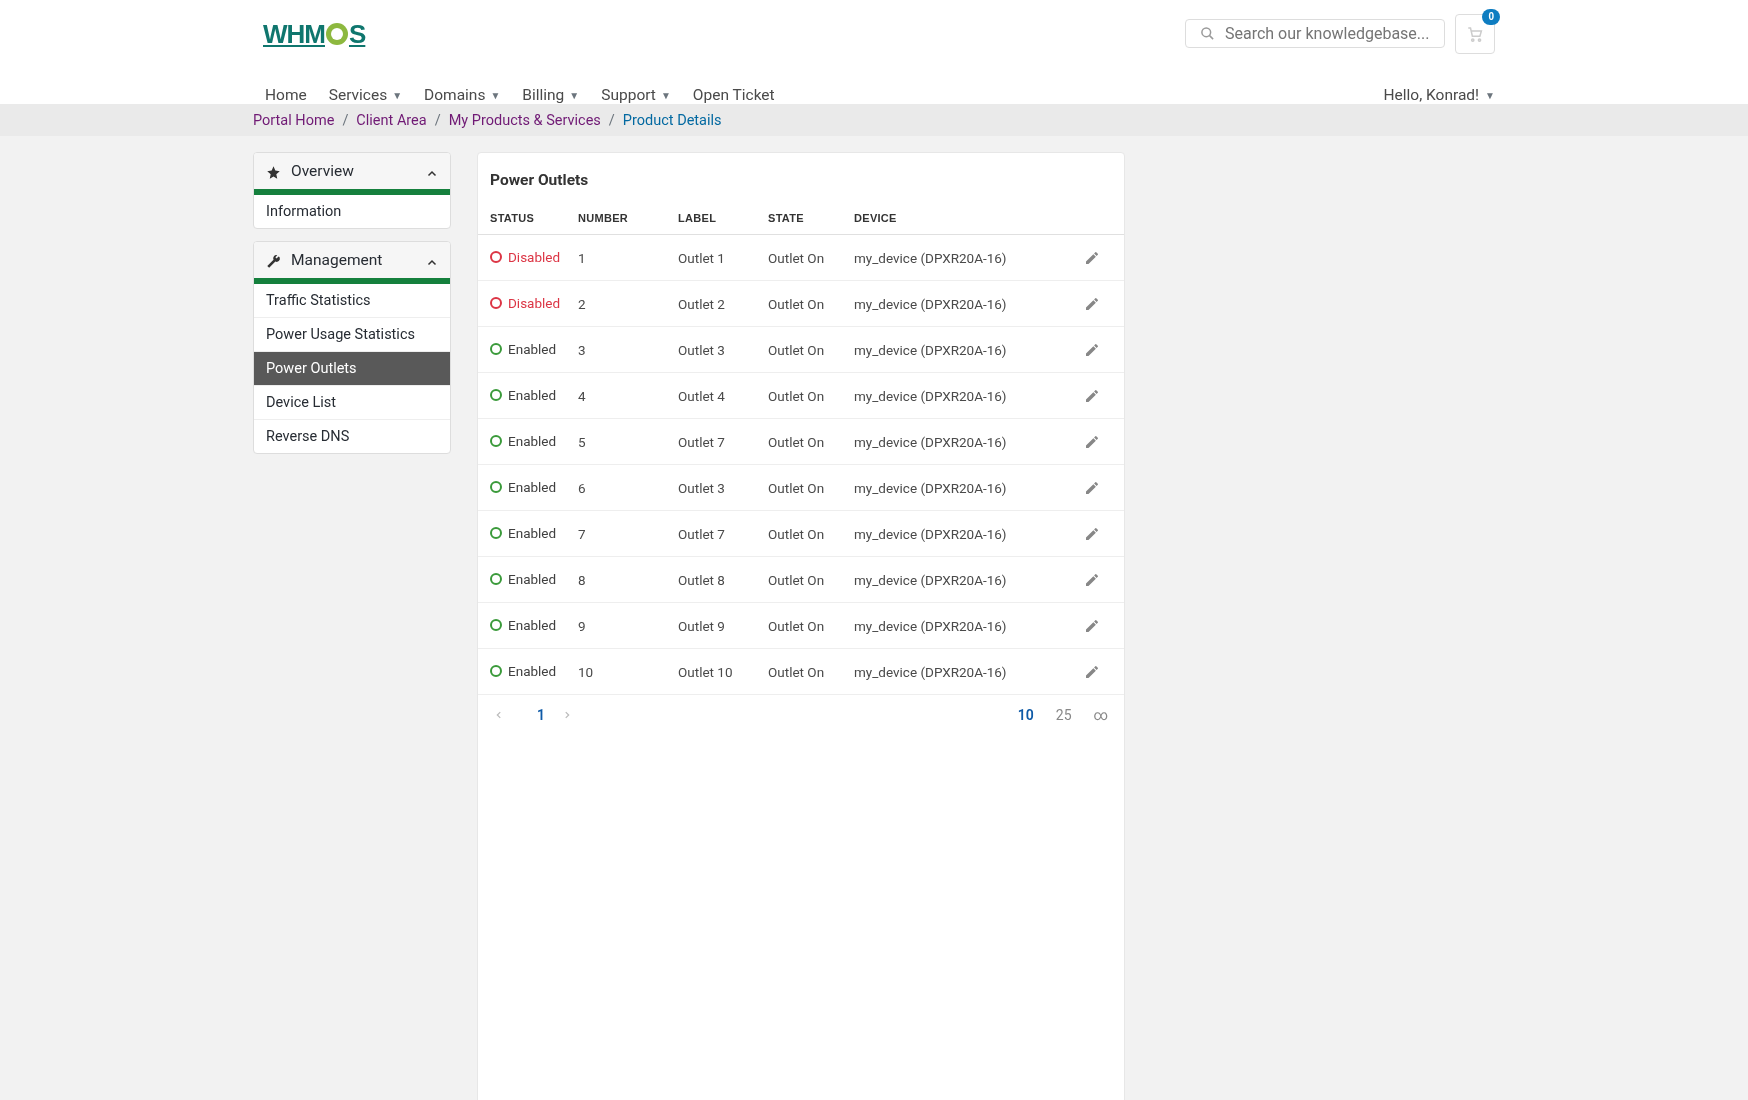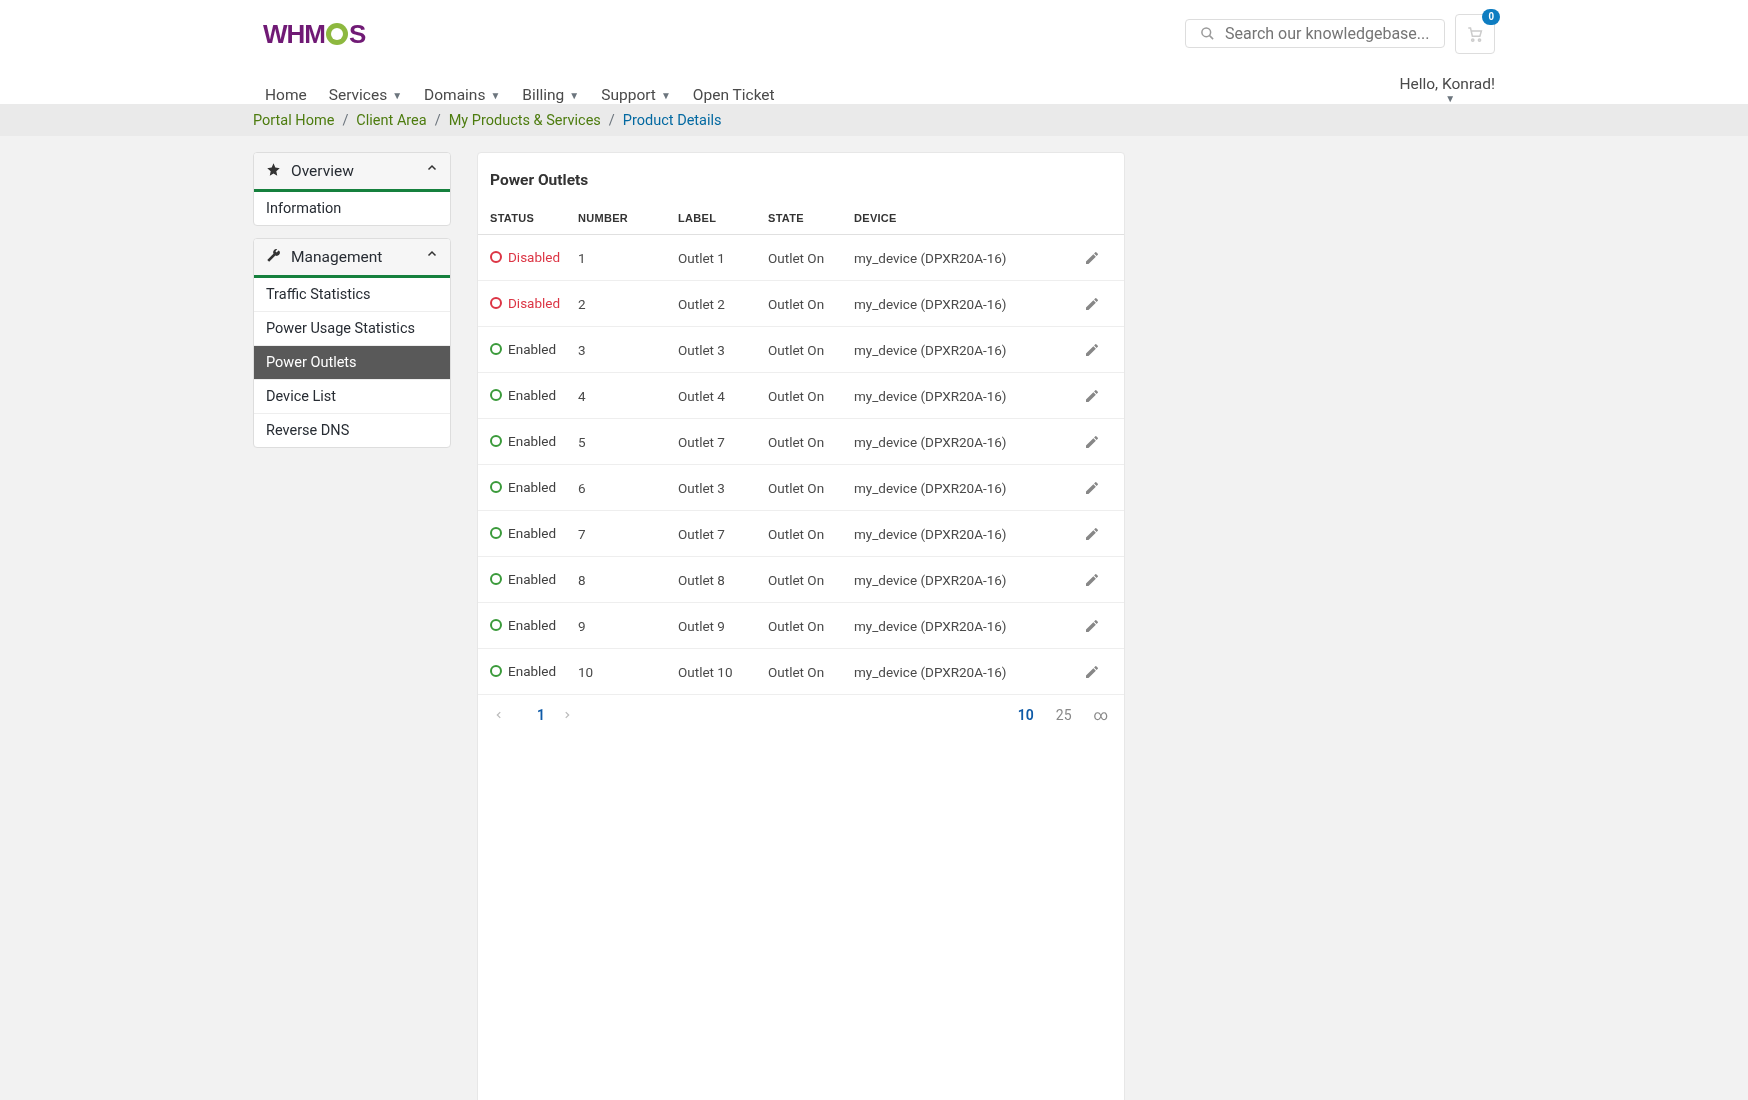--- a/index.html
+++ b/index.html
@@ -1,48 +1,48 @@
 <!DOCTYPE html>
 <html><head>
 <meta charset="utf-8">
 <style>
   *{box-sizing:border-box;margin:0;padding:0;font-family:-apple-system,BlinkMacSystemFont,"Segoe UI",Roboto,"Helvetica Neue",Arial,sans-serif;}
   html,body{width:1748px;background:#fff;color:#272c33;}
   a{color:#0d6efd;text-decoration:none;}
 
   
   .top{height:67px;display:flex;align-items:center;padding:0 0 0 263px;}
-  .logo{font:700 26px/1 Arial;color:#701a75;letter-spacing:-1px;display:flex;align-items:center;}
+  .logo{font:700 26px/1 Arial;color:#0f766e;letter-spacing:-1px;display:flex;align-items:center;text-decoration:underline;}
   .logo .cog{display:inline-block;width:22px;height:22px;background:#8db83f;border-radius:50%;position:relative;margin:0 1px;}
   .logo .cog:before{content:"";position:absolute;inset:5px;background:#fff;border-radius:50%;}
   .search-wrap{margin-left:auto;margin-right:10px;width:260px;height:29px;border:1px solid #ddd;border-radius:4px;display:flex;align-items:center;padding:0 14px;color:#6c757d;}
   .search-wrap input{flex:1;border:0;outline:0;margin-left:10px;font-size:16px;color:#6c757d;background:transparent;}
   .cart{width:40px;height:40px;border:1px solid #ddd;border-radius:4px;display:flex;align-items:center;justify-content:center;position:relative;color:#ccc;margin-right:253px;}
   .cart .badge{position:absolute;top:-6px;right:-6px;background:#0e7dc1;color:#fff;font:700 10px/1 Arial;border-radius:9px;padding:3px 6px;}
 
   
   .navbar{height:37px;display:flex;align-items:flex-end;padding:0 0 0 265px;font-size:15.5px;color:#4a4a4a;}
   .navbar .nav-item{margin-right:22px;display:flex;align-items:center;cursor:pointer;}
   .navbar .nav-item .caret{margin-left:5px;font-size:10px;color:#6c757d;}
-  .navbar .right{margin-left:auto;margin-right:253px;display:flex;align-items:center;cursor:pointer;flex-direction:column;}
+  .navbar .right{margin-left:auto;margin-right:253px;display:flex;align-items:center;cursor:pointer;}
   .navbar .right .caret{margin-left:6px;font-size:10px;color:#6c757d;}
 
   
   .bc{height:32px;background:#eaeaea;display:flex;align-items:center;padding:0 0 0 253px;font-size:14.5px;}
   .bc span.sep{margin:0 8px;color:#6c757d;}
   .bc .cur{color:#0369a1;}
-  .bc a{color:#4d7c0f;}
+  .bc a{color:#701a75;}
 
   
   .page{display:flex;gap:26px;padding:16px 0 0 253px;background:#f2f2f2;min-height:970px;}
 
   
   .side{width:198px;}
   .panel{background:#fff;border:1px solid #ddd;border-radius:4px;margin-bottom:12px;overflow:hidden;}
-  .p-head{background:#f6f6f6;border-bottom:3px solid #15803d;padding:9px 12px;display:flex;align-items:flex-start;font-size:15.5px;font-weight:400;}
+  .p-head{background:#f6f6f6;border-bottom:6px solid #15803d;padding:9px 12px;display:flex;align-items:flex-end;font-size:15.5px;font-weight:400;}
   .p-head .ic{width:16px;margin-right:9px;color:#333;}
   .p-head .chev{margin-left:auto;font-weight:700;}
   .p-item{padding:8px 12px;border-top:1px solid #eee;font-size:14.5px;cursor:pointer;}
   .p-item:first-of-type{border-top:0;}
   .p-item.active{background:#595959;color:#fff;}
 
   
   .card{width:648px;background:#fff;border:1px solid #e7e7e7;border-radius:4px;}
   .card h3{font-size:15.5px;font-weight:700;padding:18px 12px 14px;color:#333;}
   table{width:100%;border-collapse:collapse;font-size:13.5px;color:#4a4a4a;}

